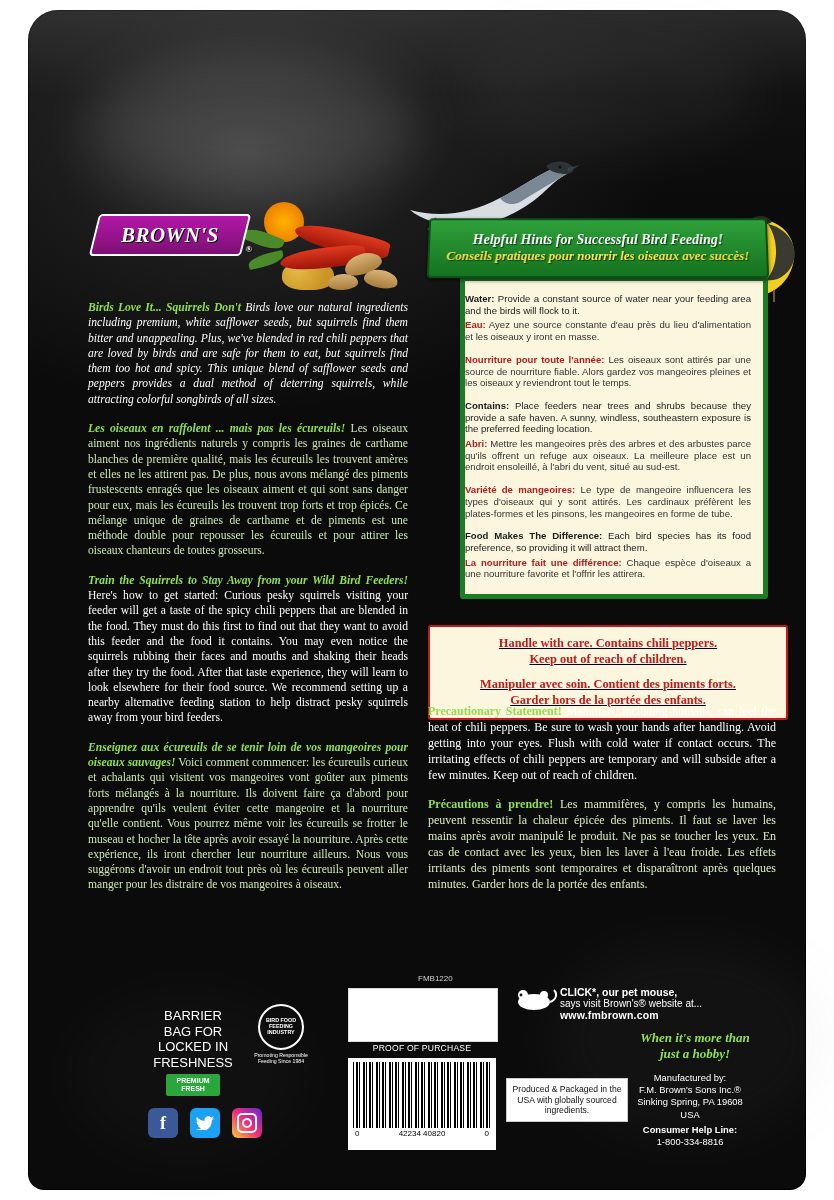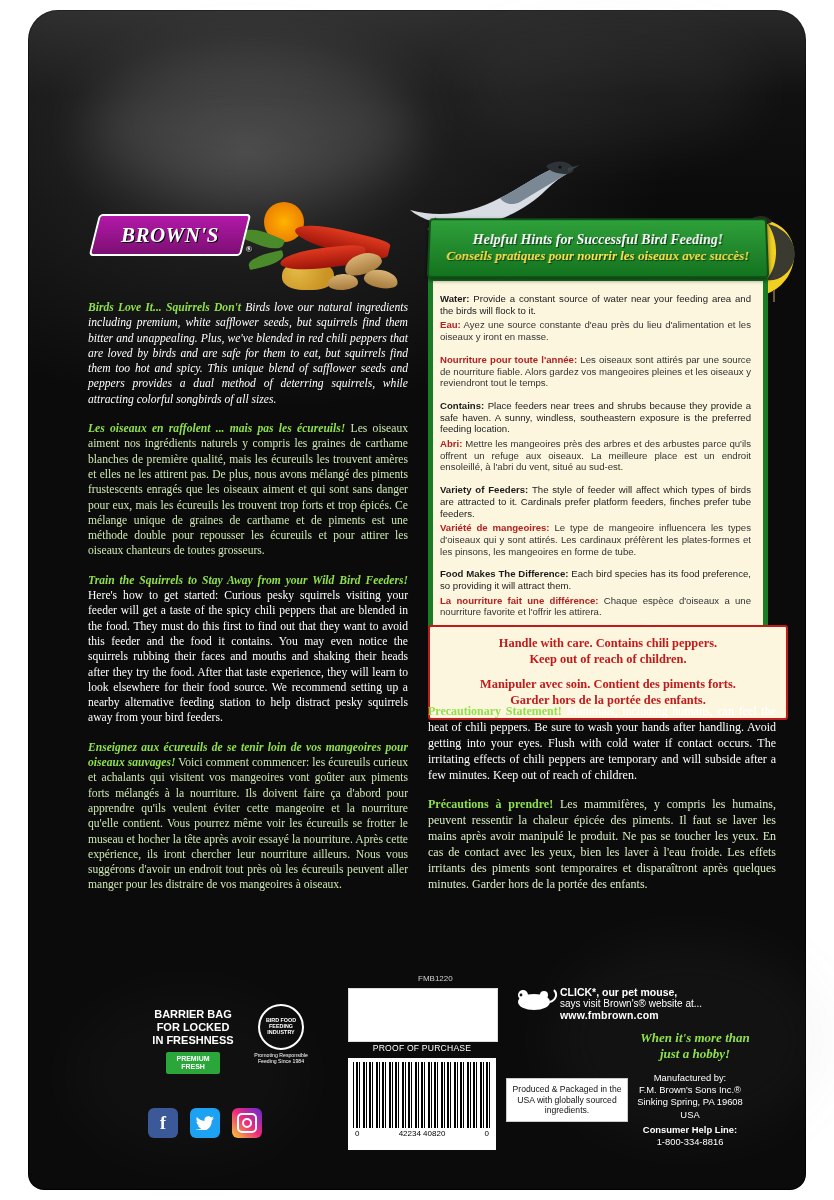--- a/index.html
+++ b/index.html
@@ -145,21 +145,22 @@
     font-weight: bold;
     font-style: italic;
     font-size: 13px;
     text-shadow: 1px 1px 1px #05380c;
   }
   .hints-body {
     margin-top: -2px;
     background: #fdf6df;
     border: 5px solid #1a7d24;
     border-radius: 3px;
-    padding: 12px 12px 14px 7px;
+    padding: 12px 12px 14px 0;
+    margin-left: 32px;
   }
   .hint-item { margin-bottom: 11px; }
   .hint-item:last-child { margin-bottom: 0; }
   .hint-en, .hint-fr {
     font-family: "Liberation Sans", sans-serif;
     font-size: 9.6px;
     line-height: 1.22;
     color: #1b1b1b;
     margin: 0;
     text-align: justify;
@@ -173,20 +174,21 @@
   .warn-box {
     position: absolute;
     left: 428px;
     top: 625px;
     width: 340px;
     background: #fdf6df;
     border: 2px solid #c01a1a;
     border-radius: 3px;
     padding: 9px 8px;
     text-align: center;
+    text-decoration: underline;
   }
   .warn-box p {
     margin: 0;
     font-family: "Liberation Serif", serif;
     font-weight: bold;
     font-size: 12.4px;
     line-height: 1.28;
     color: #c01a1a;
   }
   .warn-box p.fr { margin-top: 9px; }
@@ -339,22 +341,22 @@
 
   .barrier {
     position: absolute;
     left: 150px;
     top: 1008px;
     width: 86px;
     text-align: center;
   }
   .barrier .bt {
     font-family: "Liberation Sans", sans-serif;
-    font-size: 11px;
-    font-weight: bold;
+    font-size: 13px;
+    font-weight: normal;
     color: #ffffff;
     line-height: 1.2;
   }
   .freshbox {
     margin: 4px auto 0 auto;
     width: 54px;
     background: #2aa63a;
     color: #ffffff;
     font-family: "Liberation Sans", sans-serif;
     font-size: 7px;
@@ -530,21 +532,20 @@
         <p class="hint-fr"><b>Eau:</b><span> Ayez une source constante d'eau près du lieu d'alimentation et les oiseaux y iront en masse.</span></p>
       </div>
       <div class="hint-item">
         <p class="hint-fr"><b>Nourriture pour toute l'année:</b><span> Les oiseaux sont attirés par une source de nourriture fiable. Alors gardez vos mangeoires pleines et les oiseaux y reviendront tout le temps.</span></p>
       </div>
       <div class="hint-item">
         <p class="hint-en"><b>Contains:</b><span> Place feeders near trees and shrubs because they provide a safe haven. A sunny, windless, southeastern exposure is the preferred feeding location.</span></p>
         <p class="hint-fr"><b>Abri:</b><span> Mettre les mangeoires près des arbres et des arbustes parce qu'ils offrent un refuge aux oiseaux. La meilleure place est un endroit ensoleillé, à l'abri du vent, situé au sud-est.</span></p>
       </div>
       <div class="hint-item">
-        <p class="hint-en"><b>Variety of Feeders:</b><span> The style of feeder will affect which types of birds are attracted to it. Cardinals prefer platform feeders, finches prefer tube feeders.</span></p>
         <p class="hint-fr"><b>Variété de mangeoires:</b><span> Le type de mangeoire influencera les types d'oiseaux qui y sont attirés. Les cardinaux préfèrent les plates-formes et les pinsons, les mangeoires en forme de tube.</span></p>
       </div>
       <div class="hint-item">
         <p class="hint-en"><b>Food Makes The Difference:</b><span> Each bird species has its food preference, so providing it will attract them.</span></p>
         <p class="hint-fr"><b>La nourriture fait une différence:</b><span> Chaque espèce d'oiseaux a une nourriture favorite et l'offrir les attirera.</span></p>
       </div>
     </div>
   </div>
 
   <div class="warn-box">

